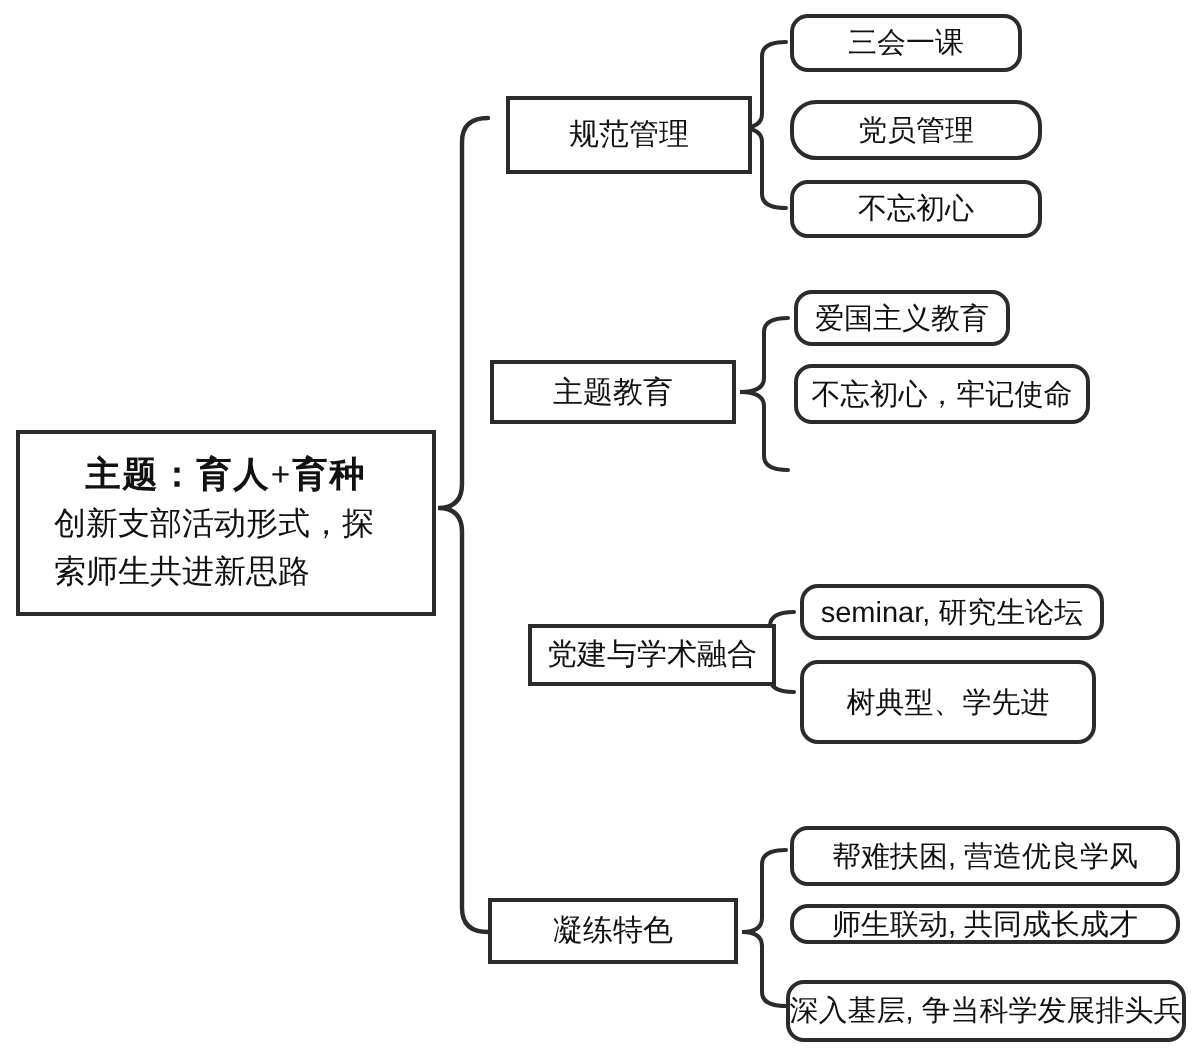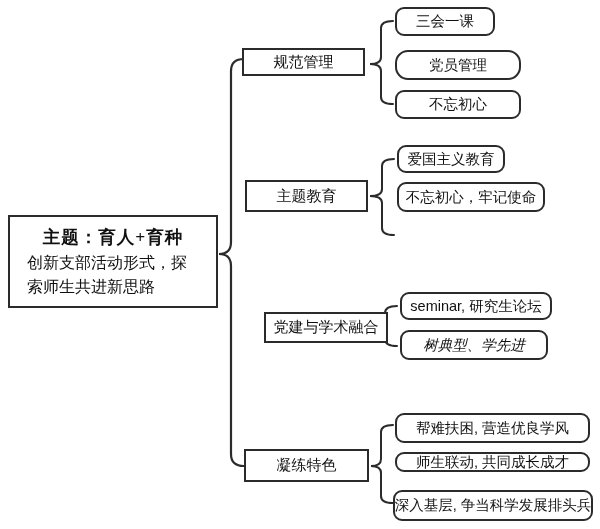--- a/index.html
+++ b/index.html
@@ -49,36 +49,36 @@
     margin-bottom: 2px;
   }
   .root-subtitle {
     font-size: 16px;
     line-height: 1.45;
     width: 172px;
     margin: 0 auto;
   }
 
   
-  .c1 { left: 242px; top: 48px;  width: 123px; height: 28px; }
+  .c1 { left: 253px; top: 48px;  width: 123px; height: 39px; }
   .c2 { left: 245px; top: 180px; width: 123px; height: 32px; }
   .c3 { left: 264px; top: 312px; width: 124px; height: 31px; }
   .c4 { left: 244px; top: 449px; width: 125px; height: 33px; }
 
   
-  .l11 { left: 395px; top: 7px;   width: 100px; height: 29px; }
+  .l11 { left: 395px; top: 7px;   width: 116px; height: 29px; }
   .l12 { left: 395px; top: 50px;  width: 126px; height: 30px; border-radius: 13px; }
   .l13 { left: 395px; top: 90px;  width: 126px; height: 29px; }
 
   .l21 { left: 397px; top: 145px; width: 108px; height: 28px; }
   .l22 { left: 397px; top: 182px; width: 148px; height: 30px; }
   .l23 { left: 397px; top: 220px; width: 178px; height: 30px; }
 
   .l31 { left: 400px; top: 292px; width: 152px; height: 28px; }
-  .l32 { left: 400px; top: 330px; width: 148px; height: 30px; font-style: italic; }
+  .l32 { left: 400px; top: 330px; width: 148px; height: 42px; }
 
   .l41 { left: 395px; top: 413px; width: 195px; height: 30px; }
   .l42 { left: 395px; top: 452px; width: 195px; height: 20px; }
   .l43 { left: 393px; top: 490px; width: 200px; height: 31px; }
 </style>
 </head>
 <body>
 
 <div class="canvas">
 

